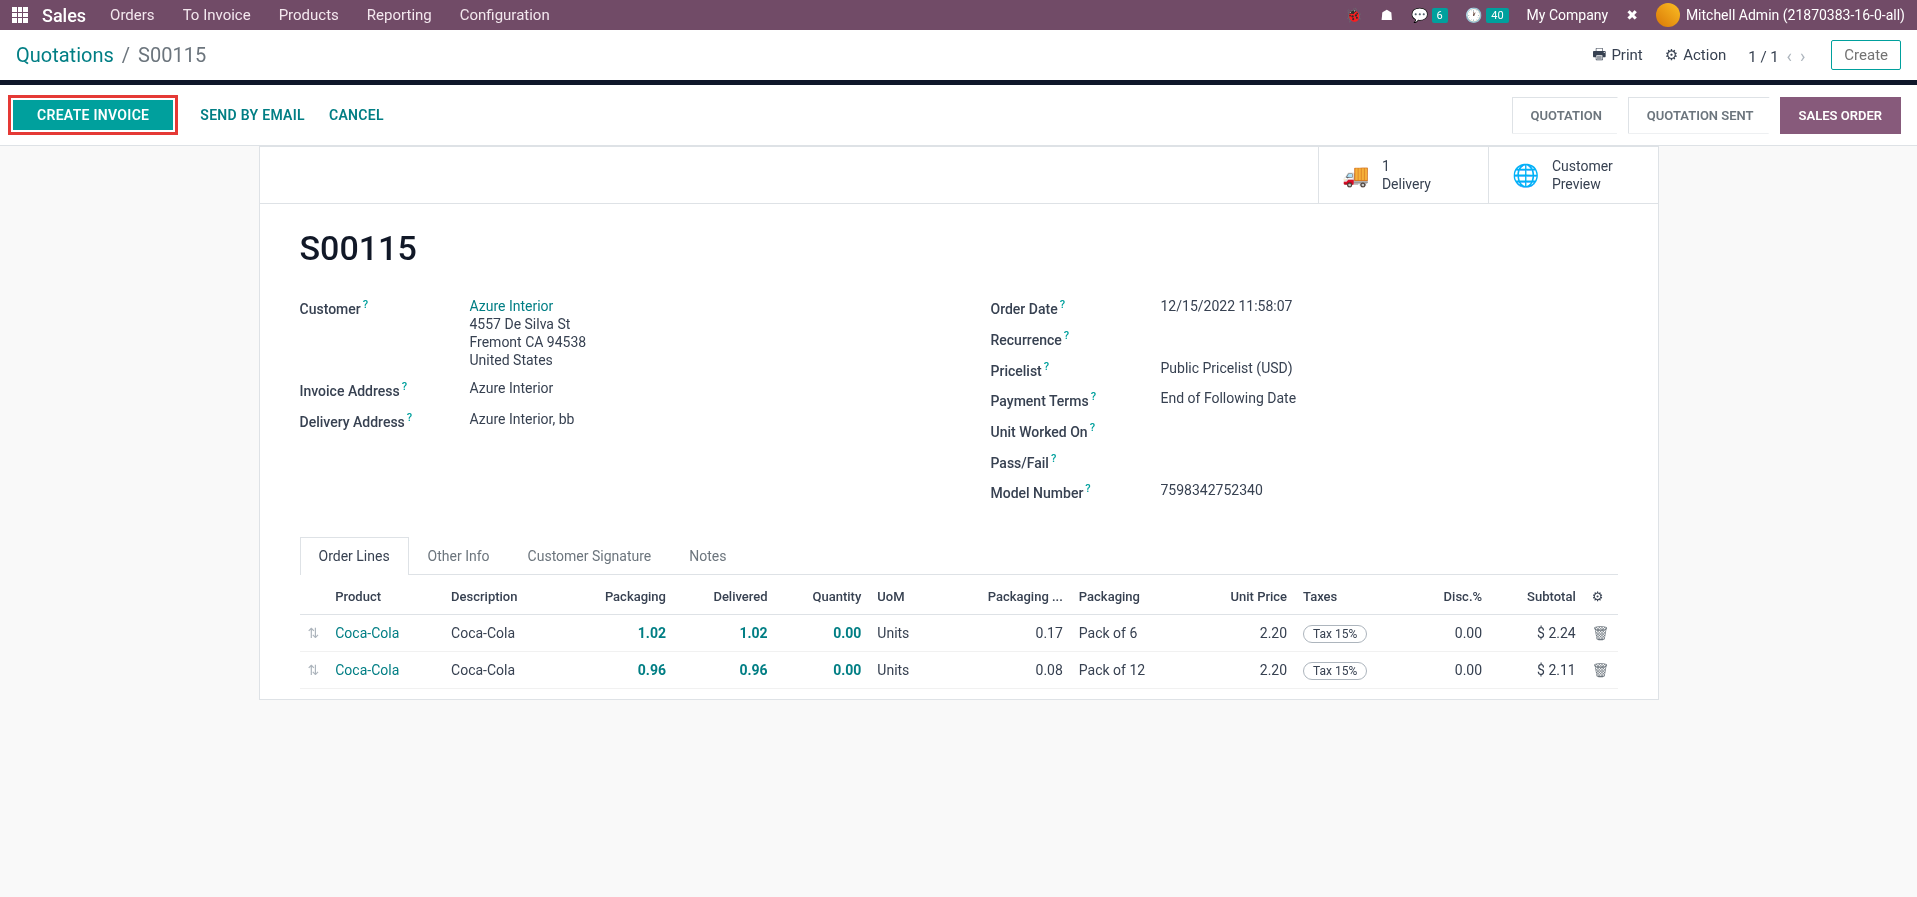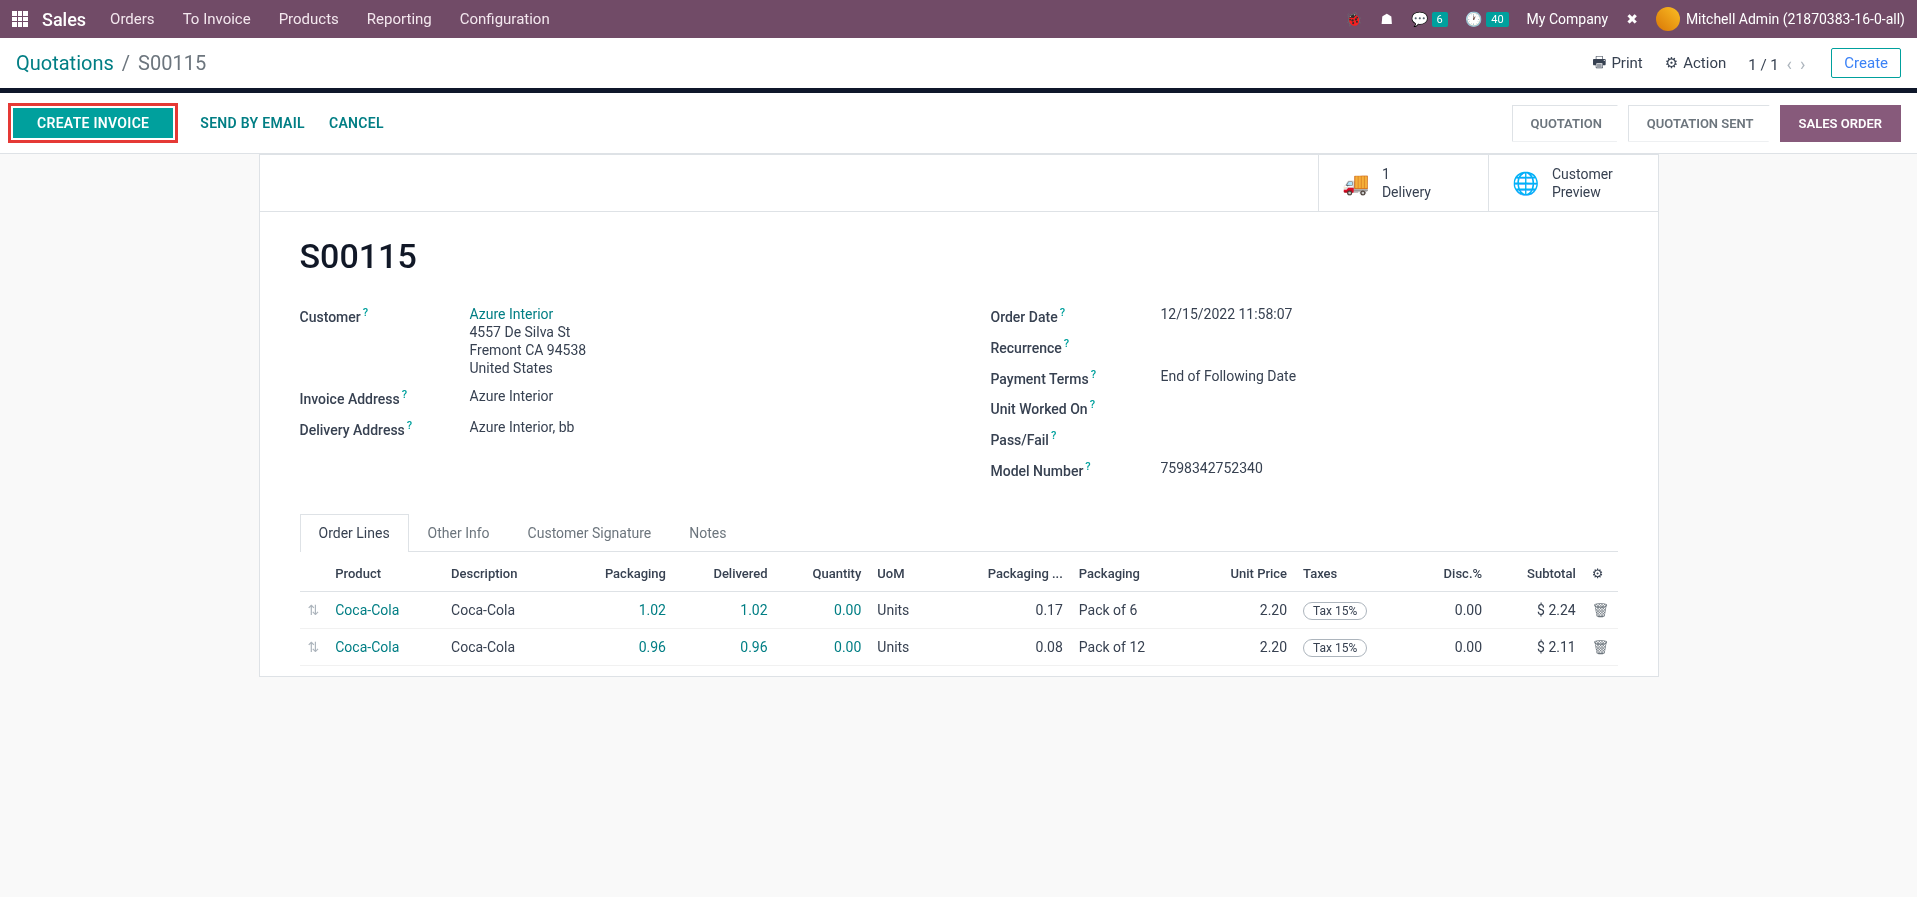--- a/index.html
+++ b/index.html
@@ -1,34 +1,34 @@
 <!DOCTYPE html>
 <html><head>
 <meta charset="utf-8">
 <style>
 * { margin:0; padding:0; box-sizing:border-box; font-family:-apple-system,BlinkMacSystemFont,"Segoe UI",Roboto,sans-serif; }
 body { background:#f9f9f9; color:#374151; font-size:14px; }
-.topbar { background:#714B67; color:#fff; display:flex; align-items:center; height:38px; padding:0 12px; }
+.topbar { background:#714B67; color:#fff; display:flex; align-items:center; height:30px; padding:0 12px; }
 .apps-icon { width:16px; height:16px; display:grid; grid-template-columns:repeat(3,1fr); gap:1px; margin-right:14px; cursor:pointer; }
 .apps-icon span { background:#fff; }
 .brand { font-size:18px; font-weight:500; margin-right:24px; }
 .nav-item { color:#f3e7ee; margin-right:28px; cursor:pointer; font-size:15px; }
 .topbar-right { margin-left:auto; display:flex; align-items:center; gap:18px; }
 .icon-btn { cursor:pointer; color:#fff; display:flex; align-items:center; }
 .badge { background:#00A09D; color:#fff; font-size:11px; padding:1px 5px; border-radius:2px; margin-left:3px; }
 .avatar { width:24px; height:24px; border-radius:50%; background:linear-gradient(45deg,#d97706,#fbbf24); margin-right:6px; }
 .breadcrumb-bar { background:#fff; border-bottom:5px solid #0f172a; display:flex; align-items:center; padding:10px 16px; }
 .crumb-link { color:#017e84; font-size:20px; cursor:pointer; }
 .crumb-sep { color:#6c757d; font-size:20px; margin:0 8px; }
 .crumb-current { color:#6c757d; font-size:20px; }
 .bc-actions { margin-left:auto; display:flex; align-items:center; gap:22px; color:#374151; }
 .action-link { cursor:pointer; display:flex; align-items:center; gap:5px; font-size:15px; }
 .pager { font-size:15px; color:#374151; }
 .pager-arrow { color:#adb5bd; font-size:18px; cursor:pointer; margin:0 4px; }
-.create-btn { border:1px solid #00A09D; color:#3b82f6; background:#fff; padding:5px 12px; font-size:15px; cursor:pointer; border-radius:2px; }
+.create-btn { border:1px solid #00A09D; color:#737373; background:#fff; padding:5px 12px; font-size:15px; cursor:pointer; border-radius:2px; }
 .statusbar { background:#fff; border-bottom:1px solid #dee2e6; display:flex; align-items:center; padding:10px 16px 10px 0; }
 .highlight-box { border:3px solid #e53935; padding:2px; margin-left:8px; margin-right:10px; }
 .primary-btn { background:#00A09D; color:#fff; border:none; padding:7px 24px; font-weight:600; font-size:14px; cursor:pointer; letter-spacing:0.3px; }
 .text-btn { color:#017e84; font-weight:600; border:none; background:none; padding:7px 12px; cursor:pointer; font-size:14px; letter-spacing:0.3px; }
 .status-steps { margin-left:auto; display:flex; }
 .step { padding:10px 18px; border:1px solid #dee2e6; color:#6c757d; font-weight:600; font-size:13px; position:relative; cursor:pointer; }
 .step:nth-child(1),.step:nth-child(2){clip-path:polygon(0 0,calc(100% - 12px) 0,100% 50%,calc(100% - 12px) 100%,0 100%);margin-right:-1px;padding-right:26px;}
 .step.active { background:#875a7b; color:#fff; border-color:#875a7b; }
 .sheet { background:#fff; border:1px solid #dee2e6; max-width:1400px; margin:0 auto; }
 .button-box { display:flex; justify-content:flex-end; border-bottom:1px solid #dee2e6; }
@@ -46,21 +46,21 @@
 .addr-block { display:flex; flex-direction:column; gap:2px; }
 .tabs { display:flex; border-bottom:1px solid #dee2e6; margin-top:30px; }
 .tab { padding:10px 18px; border:1px solid transparent; border-bottom:none; color:#6c757d; cursor:pointer; font-size:14px; }
 .tab.active { border-color:#dee2e6; background:#fff; color:#374151; margin-bottom:-1px; }
 table.lines { width:100%; border-collapse:collapse; margin-top:4px; }
 table.lines th { text-align:left; font-weight:500; font-size:13px; color:#374151; padding:10px 8px; border-bottom:1px solid #dee2e6; }
 table.lines th.num, table.lines td.num { text-align:right; }
 table.lines td { padding:10px 8px; font-size:14px; border-bottom:1px solid #f1f1f1; }
 .handle { color:#adb5bd; cursor:grab; }
 .prod-link { color:#017e84; cursor:pointer; }
-.qty-val { color:#017e84; font-weight:400; }
+.qty-val { color:#017e84; font-weight:700; }
 .tax-pill { border:1px solid #adb5bd; border-radius:12px; padding:1px 9px; font-size:12px; color:#374151; }
 .trash { color:#6c757d; cursor:pointer; }
 .opt-icon { cursor:pointer; }
 </style>
 </head>
 <body>
 
 <div class="topbar">
   <div class="apps-icon">
       <span></span>
@@ -168,20 +168,24 @@
       </div>
 
       <div>
         <div class="field-row">
           <div class="field-label"><span>Order Date</span><span class="help">?</span></div>
           <div class="field-value">12/15/2022 11:58:07</div>
         </div>
         <div class="field-row">
           <div class="field-label"><span>Recurrence</span><span class="help">?</span></div>
           <div class="field-value"></div>
+        </div>
+        <div class="field-row">
+          <div class="field-label"><span>Pricelist</span><span class="help">?</span></div>
+          <div class="field-value">Public Pricelist (USD)</div>
         </div>
         <div class="field-row">
           <div class="field-label"><span>Payment Terms</span><span class="help">?</span></div>
           <div class="field-value">End of Following Date</div>
         </div>
         <div class="field-row">
           <div class="field-label"><span>Unit Worked On</span><span class="help">?</span></div>
           <div class="field-value"></div>
         </div>
         <div class="field-row">

